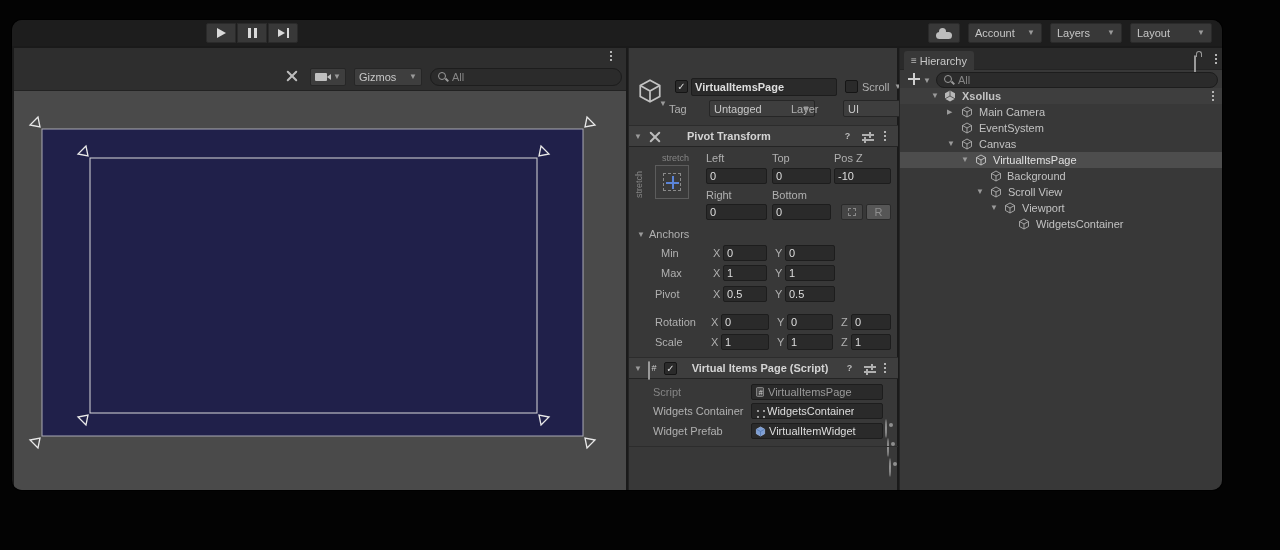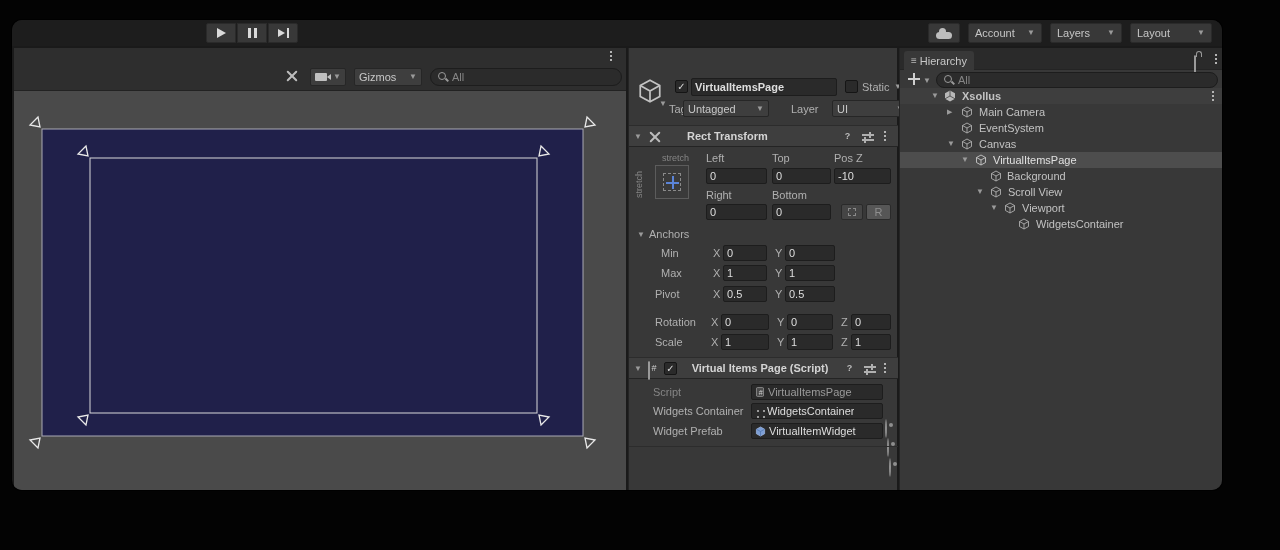--- a/index.html
+++ b/index.html
@@ -144,39 +144,39 @@
 
     
     <svg class="abs" style="left:8px;top:30px;" width="26" height="26" viewBox="0 0 12 12">
       <path d="M6 1 L10.5 3.5 V8.5 L6 11 L1.5 8.5 V3.5 Z" fill="none" stroke="#c2c2c2" stroke-width="0.8"></path>
       <path d="M1.5 3.5 L6 6 L10.5 3.5 M6 6 V11" fill="none" stroke="#c2c2c2" stroke-width="0.8"></path>
     </svg>
     <span class="abs caret" style="left:30px;top:52px;">▼</span>
     <span class="abs checkbox" style="left:46px;top:32px;">✓</span>
     <input class="abs inp" style="left: 62px; top: 30px; width: 146px; height: 18px; font-weight: bold;" value="VirtualItemsPage">
     <span class="abs checkbox" style="left:216px;top:32px;"></span>
-    <span class="abs lbl" style="left:233px;top:33px;">Static</span>
+    <span class="abs lbl" style="left:233px;top:33px;">Scroll</span>
     <span class="abs caret" style="left:265px;top:35px;">▼</span>
 
     <span class="abs lbl" style="left:40px;top:55px;">Tag</span>
-    <div class="abs drop" style="left:54px;top:52px;width:86px;height:17px;">
+    <div class="abs drop" style="left:80px;top:52px;width:106px;height:17px;">
       <span>Untagged</span>
       <span class="caret">▼</span>
     </div>
     <span class="abs lbl" style="left:162px;top:55px;">Layer</span>
-    <div class="abs drop" style="left:203px;top:52px;width:77px;height:17px;">
+    <div class="abs drop" style="left:214px;top:52px;width:77px;height:17px;">
       <span>UI</span>
       <span class="caret">▼</span>
     </div>
 
     
     <div class="abs hdr" style="left:0;top:77px;width:269px;height:22px;">
       <span class="abs fold" style="left:5px;top:7px;">▼</span>
       <span class="abs xicon" style="left:20px;top:5px;"></span>
-      <span class="abs lbl bold" style="left:58px;top:4px;">Rect Transform</span>
+      <span class="abs lbl bold" style="left:58px;top:4px;">Pivot Transform</span>
       <span class="abs help" style="left:212px;top:4px;"></span>
       <span class="abs sliders" style="left:233px;top:6px;"></span>
       <span class="abs vdots" style="left:255px;top:5px;"></span>
     </div>
 
     
     <span class="abs lbl dim" style="left:33px;top:104px;font-size:9px;">stretch</span>
     <span class="abs lbl dim" style="left:-3px;top:130px;font-size:9px;transform:rotate(-90deg);">stretch</span>
     <div class="abs acbox" style="left:26px;top:117px;">
       <span class="acinner"></span>

